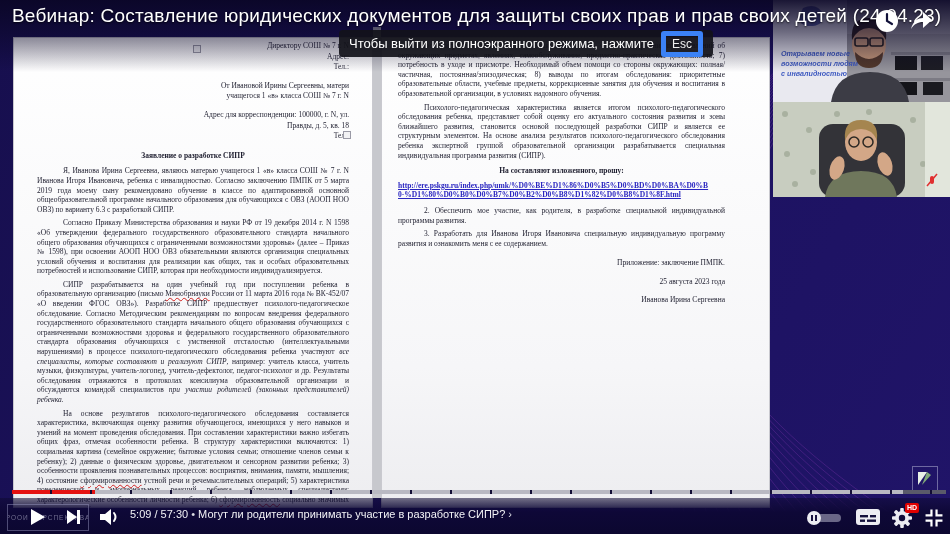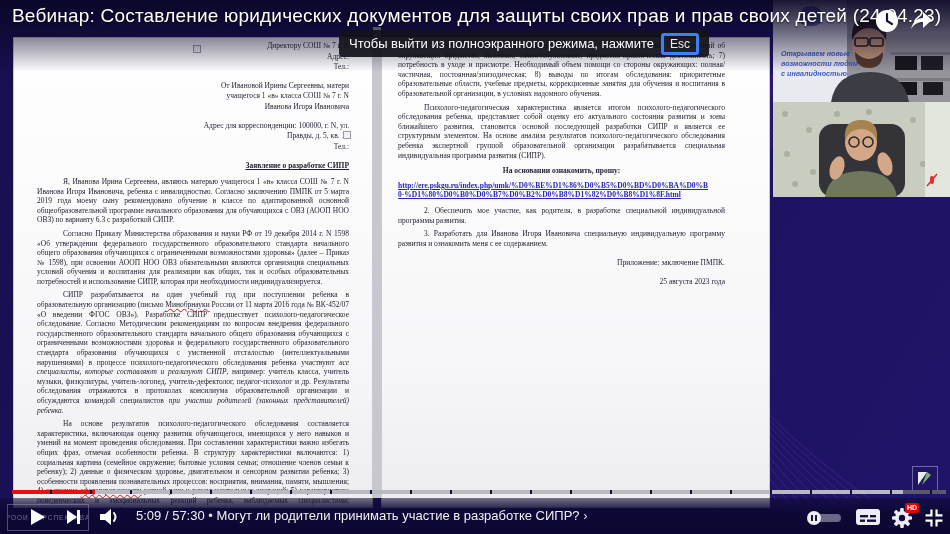--- a/index.html
+++ b/index.html
@@ -16,57 +16,57 @@
   #page-right{left:381px;width:389px;}
   #page-gap{position:absolute;left:373px;top:27px;width:8px;height:471px;background:#c7c8cd;}
   .doc{font-family:"Liberation Serif",serif;font-size:7.5px;line-height:9.6px;color:#1d1d2e;
        text-align:justify;}
   #page-left .doc{padding:4px 24px 0 24px;}
   #page-right .doc{padding:4px 45px 0 17px;}
   .doc p{margin:0 0 4px 0;text-indent:26px;}
   .doc p.noindent{text-indent:0;}
   .hdr{text-align:right;text-indent:0 !important;margin:0 0 1px 0 !important;}
   .hdr-gap{height:8px;}
-  .doc-title{text-align:right;font-weight:bold;margin:10px 0 6px 0;text-indent:0 !important;text-decoration:underline;}
+  .doc-title{text-align:center;font-weight:bold;margin:10px 0 6px 0;text-indent:0 !important;}
   .req-head{text-align:center;font-weight:bold;margin:6px 0 5px 0;text-indent:0 !important;}
   .sp{text-decoration:underline;text-decoration-style:wavy;text-decoration-color:#cf1f1f;text-decoration-thickness:1px;}
   .doclink{color:#2824c0;font-weight:bold;text-decoration:underline;word-break:break-all;text-indent:0 !important;margin:2px 16px 6px 0;}
   .closing{text-indent:0 !important;margin:0 0 9px 65px !important;text-align:right;}
   .anchor-square{position:absolute;width:6px;height:6px;border:1px solid #9a9aa6;background:#f2f2f4;}
   
   #top-grad{position:absolute;left:0;top:0;width:950px;height:72px;pointer-events:none;
             background:linear-gradient(180deg,rgba(10,6,38,.93) 0%,rgba(10,6,38,.55) 45%,rgba(10,6,38,0) 100%);}
   #video-title{position:absolute;left:12px;top:5px;color:#fff;font-size:19px;letter-spacing:.2px;
                text-shadow:0 1px 2px rgba(0,0,0,.7);white-space:nowrap;}
   .top-btn{position:absolute;top:8px;width:26px;height:26px;cursor:pointer;}
   #btn-watch-later{left:874px;}
   #btn-share{left:908px;}
   
   #toast{position:absolute;left:339px;top:30px;height:27px;display:flex;align-items:center;gap:7px;
          background:rgba(18,18,26,.92);border-radius:4px;padding:0 10px;color:#fff;font-size:13px;}
-  #esc-key{border:3px solid #3b82f6;border-radius:3px;padding:1px 6px;font-size:12px;color:#eee;}
+  #esc-key{border:5px solid #3b82f6;border-radius:3px;padding:1px 6px;font-size:12px;color:#eee;}
   
   #webcams{position:absolute;left:773px;top:0;width:212px;height:197px;}
   
   #overlay-logo{position:absolute;left:912px;top:466px;width:24px;height:24px;border:1px solid rgba(175,175,210,.55);}
   #overlay-logo svg{width:100%;height:100%;}
   
   #bottom-bar{position:absolute;left:0;top:498px;width:950px;height:36px;
               background:linear-gradient(180deg,rgba(14,9,50,.55) 0%,#0e0837 40%,#0c0730 100%);}
   #progress{position:absolute;left:0;top:490px;width:950px;height:4px;cursor:pointer;}
   #progress .seg{position:absolute;top:0;height:4px;}
   #prog-red{left:12px;width:83px;background:#e51212;}
   #prog-light{left:95px;width:808px;background:#b9b9c2;}
   #prog-dark{left:903px;width:43px;background:#5a5a6a;}
   #prog-gaps{left:12px;width:934px;background:repeating-linear-gradient(90deg,transparent 0 38px,rgba(13,8,48,.95) 38px 40px);}
   .ctl{position:absolute;top:506px;cursor:pointer;}
   #watermark{position:absolute;left:7px;top:504px;width:80px;height:25px;border:1px solid rgba(160,160,200,.45);
              display:flex;align-items:center;justify-content:center;overflow:hidden;
              color:rgba(205,205,230,.5);font-size:6.5px;letter-spacing:1px;white-space:nowrap;}
-  #time-text{position:absolute;left:136px;top:508px;color:#f1f1f5;font-size:13px;white-space:nowrap;cursor:default;}
+  #time-text{position:absolute;left:130px;top:508px;color:#f1f1f5;font-size:11px;white-space:nowrap;cursor:default;}
   #time-text .dim{color:#dcdce4;}
   #autoplay{position:absolute;left:807px;top:511px;width:36px;height:14px;cursor:pointer;}
   #autoplay .pill{position:absolute;left:4px;top:3px;width:30px;height:8px;border-radius:4px;background:rgba(220,220,235,.45);}
   #autoplay .knob{position:absolute;left:0;top:0;width:14px;height:14px;border-radius:50%;background:#ececf2;
                   display:flex;align-items:center;justify-content:center;gap:2px;}
   #autoplay .knob i{display:block;width:2px;height:6px;background:#1a1440;}
   #hd-badge{position:absolute;left:905px;top:503px;background:#e00000;color:#fff;font-weight:bold;
             font-size:7px;padding:1px 2px;border-radius:2px;line-height:8px;}
 </style>
 </head>
@@ -154,46 +154,46 @@
   <div id="page-gap"></div>
 
   <div class="page" id="page-left">
     <div class="doc">
       <p class="hdr">Директору СОШ № 7 г. N</p>
       <p class="hdr">Адрес:</p>
       <p class="hdr">Тел.:</p>
       <div class="hdr-gap"></div>
       <p class="hdr">От Ивановой Ирины Сергеевны, матери</p>
       <p class="hdr">учащегося 1 «в» класса СОШ № 7 г. N</p>
-      <p class="hdr">Иванова Игоря Ивановича</p>
       <div class="hdr-gap"></div>
       <p class="hdr">Адрес для корреспонденции: 100000, г. N, ул.</p>
       <p class="hdr">Правды, д. 5, кв. 18</p>
       <p class="hdr">Тел.:</p>
       <div class="doc-title">Заявление о разработке СИПР</div>
       <p class="rich">Я, Иванова Ирина Сергеевна, являюсь матерью учащегося 1 «в» класса СОШ № 7 г. N Иванова Игоря Ивановича, ребенка с инвалидностью. Согласно заключению ПМПК от 5 марта 2019 года моему сыну рекомендовано обучение в классе по адаптированной основной общеобразовательной программе начального образования для обучающихся с ОВЗ (АООП НОО ОВЗ) по варианту 6.3 с разработкой СИПР.</p>
       <p class="rich">Согласно Приказу Министерства образования и науки РФ от 19 декабря 2014 г. N 1598 «Об утверждении федерального государственного образовательного стандарта начального общего образования обучающихся с ограниченными возможностями здоровья» (далее – Приказ № 1598), при освоении АООП НОО ОВЗ обязательными являются организация специальных условий обучения и воспитания для реализации как общих, так и особых образовательных потребностей и использование СИПР, которая при необходимости индивидуализируется.</p>
       <p class="rich">СИПР разрабатывается на один учебный год при поступлении ребенка в образовательную организацию (письмо <span class="sp">Минобрнауки</span> России от 11 марта 2016 года № ВК-452/07 «О введении ФГОС ОВЗ»). Разработке СИПР предшествует психолого-педагогическое обследование. Согласно Методическим рекомендациям по вопросам внедрения федерального государственного образовательного стандарта начального общего образования обучающихся с ограниченными возможностями здоровья и федерального государственного образовательного стандарта образования обучающихся с умственной отсталостью (интеллектуальными нарушениями) в процессе психолого-педагогического обследования ребенка участвуют <i>все специалисты, которые составляют и реализуют СИПР</i>, например: учитель класса, учитель музыки, физкультуры, учитель-логопед, учитель-дефектолог, педагог-психолог и др. Результаты обследования отражаются в протоколах консилиума образовательной организации и обсуждаются командой специалистов <i>при участии родителей (законных представителей) ребенка.</i></p>
       <p class="rich">На основе результатов психолого-педагогического обследования составляется характеристика, включающая оценку развития обучающегося, имеющихся у него навыков и умений на момент проведения обследования. При составлении характеристики важно избегать общих фраз, отмечая особенности ребенка. В структуру характеристики включаются: 1) социальная картина (семейное окружение; бытовые условия семьи; отношение членов семьи к ребенку); 2) данные о физическом здоровье, двигательном и сенсорном развитии ребенка; 3) особенности проявления познавательных процессов: восприятия, внимания, памяти, мышления; 4) состояние <span class="sp">сформированности</span> устной речи и речемыслительных операций; 5) характеристика поведенческих и эмоциональных реакций ребенка, наблюдаемых специалистами; характерологические особенности личности ребенка; 6) <span class="sp">сформированность</span> социально значимых навыков, умений: коммуникативные</p>
     </div>
     <div class="anchor-square" style="left:180px;top:8px;"></div>
     <div class="anchor-square" style="left:330px;top:94px;"></div>
   </div>
 
   <div class="page" id="page-right">
     <div class="doc">
       <p class="rich noindent">возможности, игра, интеллектуальные умения: счет, письмо, чтение, содержание представлений об окружающих предметах, явлениях, самообслуживание, предметно-практическая деятельность; 7) потребность в уходе и присмотре. Необходимый объем помощи со стороны окружающих: полная/частичная, постоянная/эпизодическая; 8) выводы по итогам обследования: приоритетные образовательные области, учебные предметы, коррекционные занятия для обучения и воспитания в образовательной организации, в условиях надомного обучения.</p>
       <p class="rich">Психолого-педагогическая характеристика является итогом психолого-педагогического обследования ребенка, представляет собой оценку его актуального состояния развития и зоны ближайшего развития, становится основой последующей разработки СИПР и является ее структурным элементом. На основе анализа результатов психолого-педагогического обследования ребенка экспертной группой образовательной организации разрабатывается специальная индивидуальная программа развития (СИПР).</p>
-      <div class="req-head">На основании ознакомить, прошу:</div>
+      <div class="req-head">На составляют изложенного, прошу:</div>
       <div class="doclink">http://ere.pskgu.ru/index.php/umk/%D0%BE%D1%86%D0%B5%D0%BD%D0%BA%D0%B0-%D1%80%D0%B0%D0%B7%D0%B2%D0%B8%D1%82%D0%B8%D1%8F.html</div>
       <p>2. Обеспечить мое участие, как родителя, в разработке специальной индивидуальной программы развития.</p>
       <p>3. Разработать для Иванова Игоря Ивановича специальную индивидуальную программу развития и ознакомить меня с ее содержанием.</p>
       <div style="height:6px;"></div>
       <p class="closing">Приложение: заключение ПМПК.</p>
       <p class="closing">25 августа 2023 года</p>
+      <p class="closing">Иванова Ирина Сергеевна</p>
     </div>
   </div>
 
   <div id="overlay-logo">
     <svg viewBox="0 0 24 24">
         <path d="M5 5 h9 l-9 13 z" fill="#e8f0e6"></path>
         <path d="M14 5 l4 3 -9 10 z" fill="#7fa878"></path>
       </svg>
   </div>
 

